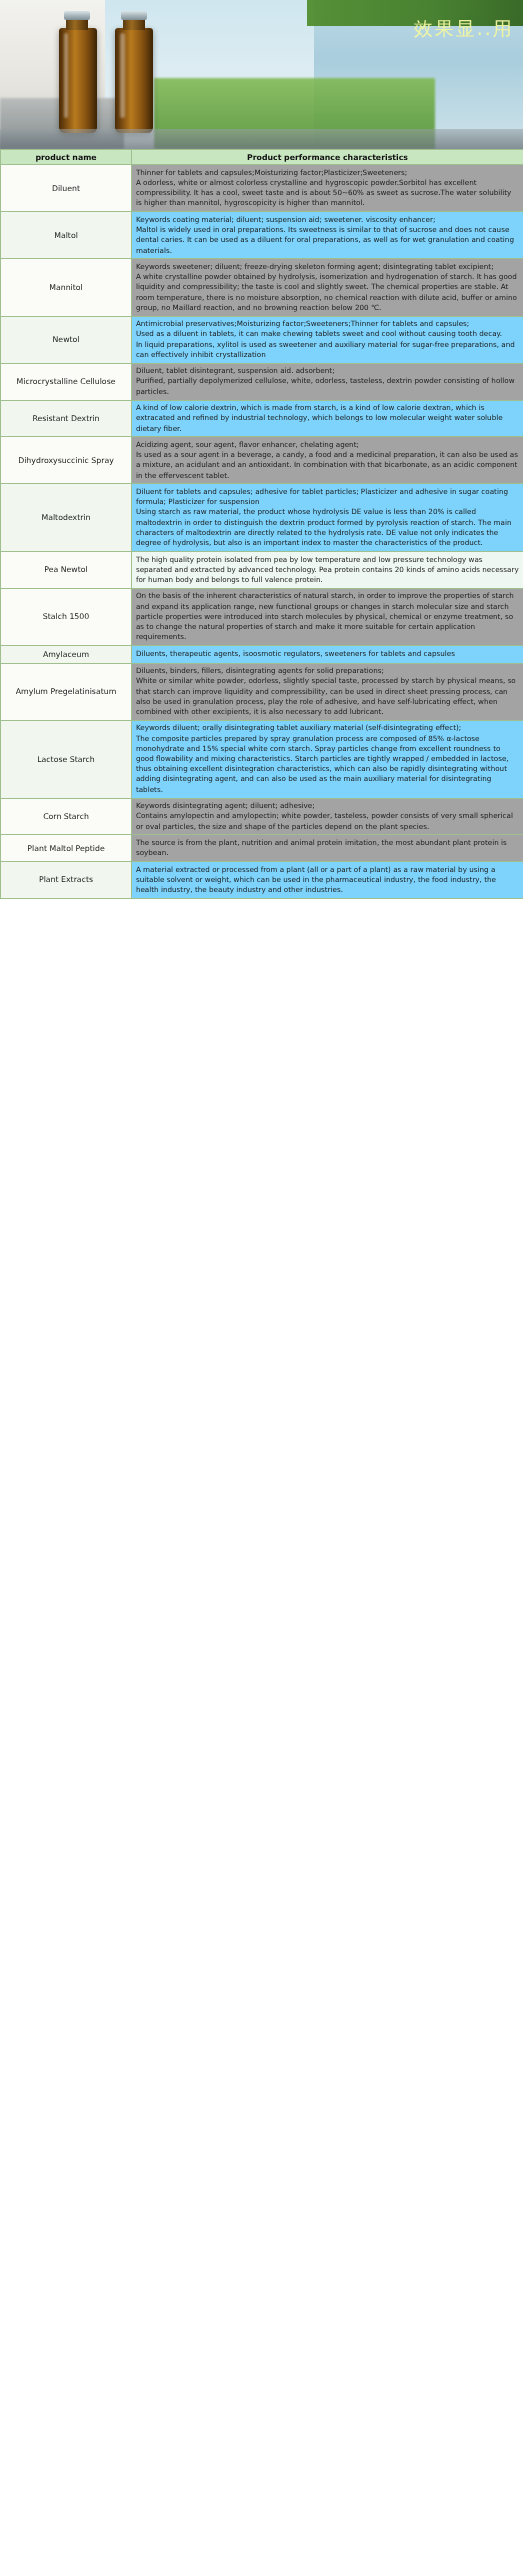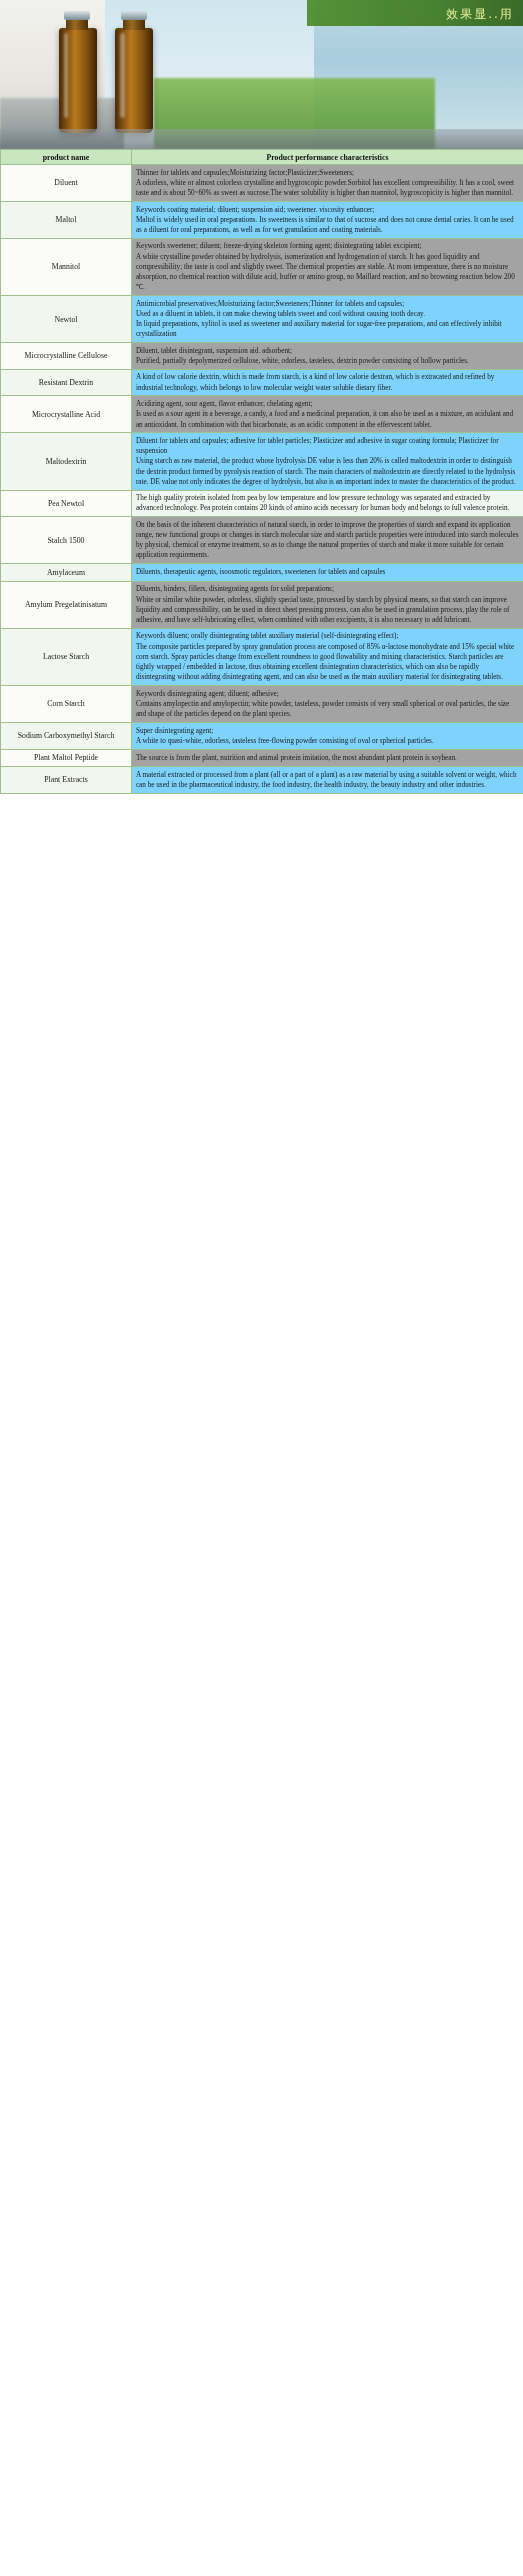--- a/index.html
+++ b/index.html
@@ -47,23 +47,23 @@
   .photo-greenbar {
     position: absolute;
     right: 0; top: 0;
     width: 216px; height: 26px;
     background: linear-gradient(to right, #4e8c2a 0%, #3f7a22 60%, #2f6119 100%);
     opacity: 0.92;
     filter: blur(0.4px);
   }
   .photo-greenbar-text {
     position: absolute;
-    right: 9.2px; top: 6px;
+    right: 9.2px; top: 16px;
     color: #f3f7a0;
-    font-size: 12px;
+    font-size: 19px;
     letter-spacing: 2px;
     opacity: 0.95;
     font-family: "DejaVu Sans", sans-serif;
     filter: blur(0.3px);
   }
   .photo-greenblock {
     position: absolute;
     left: 154px; top: 78px;
     width: 281px; height: 71px;
     background: linear-gradient(to bottom, #7fb84d 0%, #63a23a 50%, #4e8c2a 100%);
@@ -121,21 +121,20 @@
     width: 523px;
     border-collapse: collapse;
     table-layout: fixed;
     font-size: 7.2px;
     color: #1a1a1a;
   }
   table.spec th, table.spec td {
     border: 0.7px solid #9fbf8f;
     vertical-align: middle;
     padding: 2.6px 3.9px;
-    font-family: Liberation Serif, serif;
   }
   thead th {
     background: #c8e6c0;
     font-weight: bold;
     font-size: 7.8px;
     text-align: center;
     padding: 5.2px 3.9px;
     color: #111;
   }
   col.c1 { width: 131px; }
@@ -221,21 +220,21 @@
       <tr>
         <td class="name">Microcrystalline Cellulose</td>
         <td class="desc">Diluent, tablet disintegrant, suspension aid. adsorbent;
 Purified, partially depolymerized cellulose, white, odorless, tasteless, dextrin powder consisting of hollow particles.</td>
       </tr>
       <tr class="alt">
         <td class="name">Resistant Dextrin</td>
         <td class="desc">A kind of low calorie dextrin, which is made from starch, is a kind of low calorie dextran, which is extracated and refined by industrial technology, which belongs to low molecular weight water soluble dietary fiber.</td>
       </tr>
       <tr>
-        <td class="name">Microcrystalline Acid</td>
+        <td class="name">Dihydroxysuccinic Spray</td>
         <td class="desc">Acidizing agent, sour agent, flavor enhancer, chelating agent;
 Is used as a sour agent in a beverage, a candy, a food and a medicinal preparation, it can also be used as a mixture, an acidulant and an antioxidant. In combination with that bicarbonate, as an acidic component in the effervescent tablet.</td>
       </tr>
       <tr class="alt">
         <td class="name">Maltodextrin</td>
         <td class="desc">Diluent for tablets and capsules; adhesive for tablet particles; Plasticizer and adhesive in sugar coating formula; Plasticizer for suspension
 Using starch as raw material, the product whose hydrolysis DE value is less than 20% is called maltodextrin in order to distinguish the dextrin product formed by pyrolysis reaction of starch. The main characters of maltodextrin are directly related to the hydrolysis rate. DE value not only indicates the degree of hydrolysis, but also is an important index to master the characteristics of the product.</td>
       </tr>
       <tr class="tint">
         <td class="name">Pea Newtol</td>
@@ -257,25 +256,20 @@
       <tr class="alt">
         <td class="name">Lactose Starch</td>
         <td class="desc">Keywords diluent; orally disintegrating tablet auxiliary material (self-disintegrating effect);
 The composite particles prepared by spray granulation process are composed of 85% α-lactose monohydrate and 15% special white corn starch. Spray particles change from excellent roundness to good flowability and mixing characteristics. Starch particles are tightly wrapped / embedded in lactose, thus obtaining excellent disintegration characteristics, which can also be rapidly disintegrating without adding disintegrating agent, and can also be used as the main auxiliary material for disintegrating tablets.</td>
       </tr>
       <tr>
         <td class="name">Corn Starch</td>
         <td class="desc">Keywords disintegrating agent; diluent; adhesive;
 Contains amylopectin and amylopectin; white powder, tasteless, powder consists of very small spherical or oval particles, the size and shape of the particles depend on the plant species.</td>
       </tr>
-      <tr class="alt">
-        <td class="name">Sodium Carboxymethyl Starch</td>
-        <td class="desc">Super disintegrating agent;
-A white to quasi-white, odorless, tasteless free-flowing powder consisting of oval or spherical particles.</td>
-      </tr>
       <tr>
         <td class="name">Plant Maltol Peptide</td>
         <td class="desc">The source is from the plant, nutrition and animal protein imitation, the most abundant plant protein is soybean.</td>
       </tr>
       <tr class="alt">
         <td class="name">Plant Extracts</td>
         <td class="desc">A material extracted or processed from a plant (all or a part of a plant) as a raw material by using a suitable solvent or weight, which can be used in the pharmaceutical industry, the food industry, the health industry, the beauty industry and other industries.</td>
       </tr>
     </tbody>
   </table>

